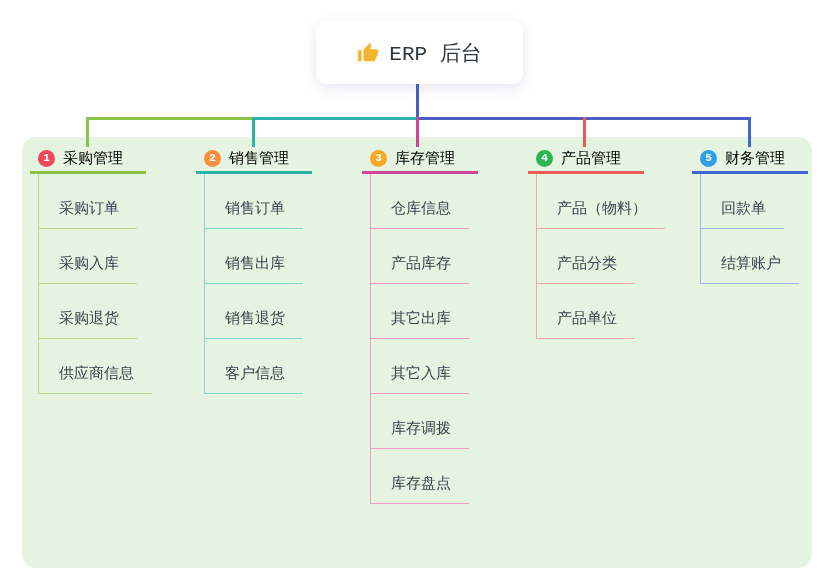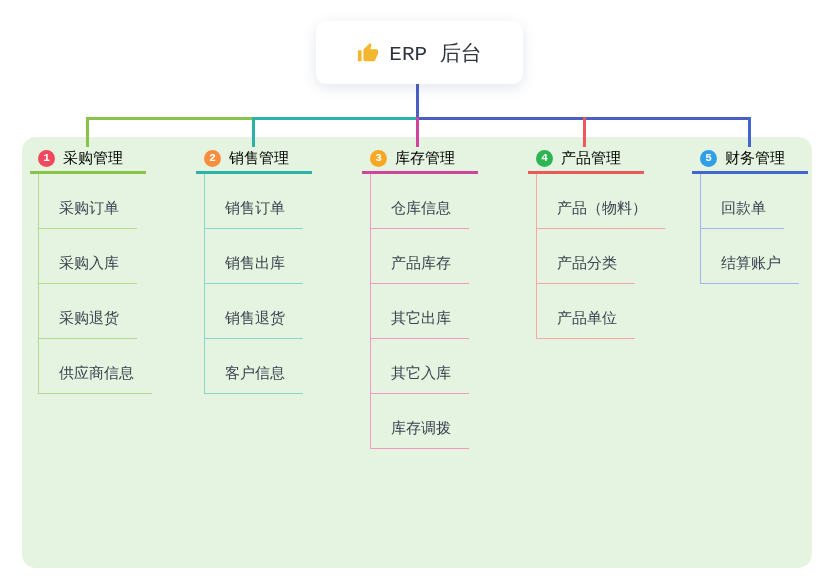--- a/index.html
+++ b/index.html
@@ -132,20 +132,23 @@
         </div>
         <div class="child">
           <span>其它出库</span>
         </div>
         <div class="child">
           <span>其它入库</span>
         </div>
         <div class="child">
           <span>库存调拨</span>
         </div>
+        <div class="child">
+          <span>库存盘点</span>
+        </div>
       </div>
   </div>
 
   <div class="branch b4" style="--main: #ef5858; --light: #f6a9a4; --badge: #2eb553;">
     <div class="branch-header">
       <span class="badge">4</span>
       <span class="branch-title">产品管理</span>
     </div>
     <div class="children">
         <div class="child">

